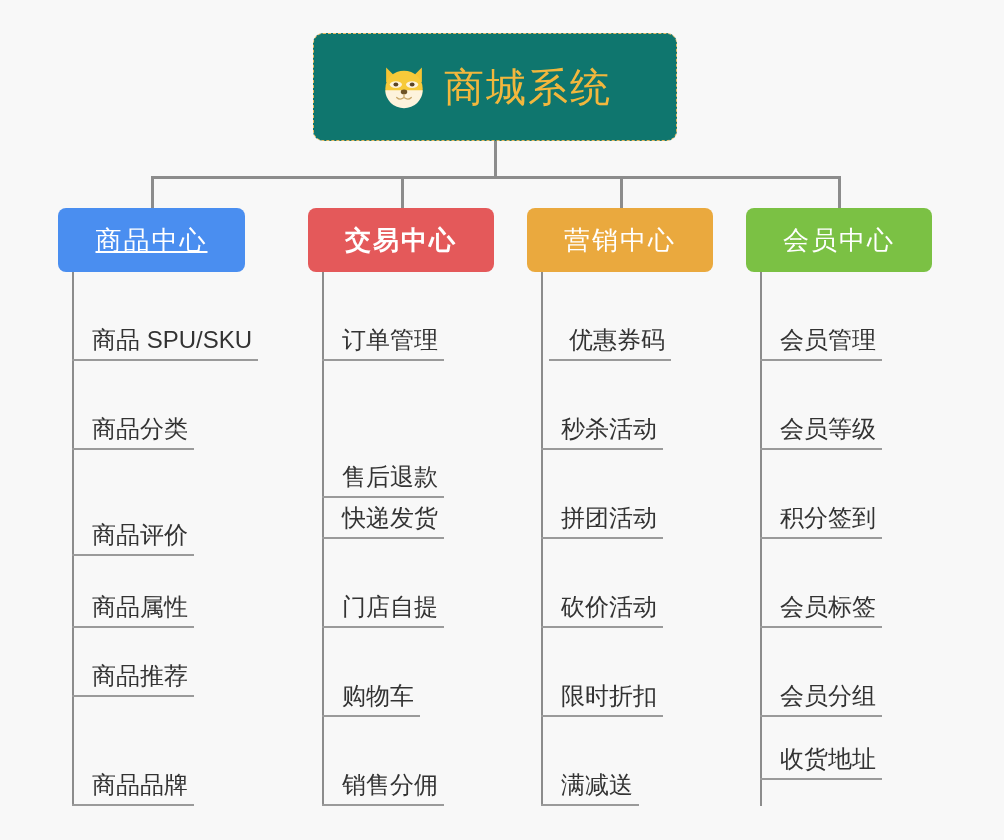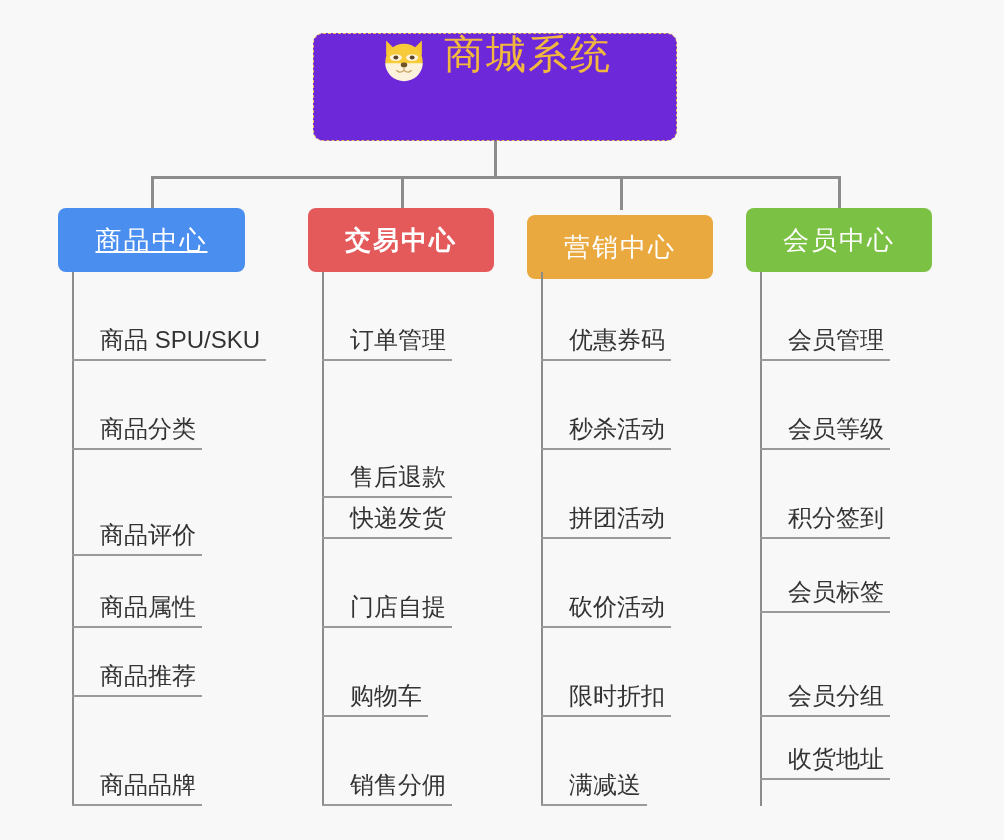--- a/index.html
+++ b/index.html
@@ -21,24 +21,25 @@
   }
 
   
   .root-node {
     position: absolute;
     left: 313px;
     top: 33px;
     width: 364px;
     height: 108px;
     box-sizing: border-box;
-    background: #6d28d9;
+    background: #0f766e;
     border: 1px dashed #e8b960;
     border-radius: 10px;
     display: flex;
+    align-items: center;
     justify-content: center;
     gap: 14px;
   }
   .root-emoji {
     width: 52px;
     height: 52px;
     flex: 0 0 auto;
     display: block;
   }
   .root-title {
@@ -87,21 +88,21 @@
   .leaf {
     position: absolute;
     left: 14px;
     box-sizing: border-box;
     height: 89px;
     display: flex;
     align-items: flex-end;
   }
   .leaf-label {
     display: inline-block;
-    padding: 0 6px 6px 28px;
+    padding: 0 6px 6px 20px;
     font-size: 24px;
     color: #333333;
     line-height: 1.1;
     border-bottom: 2px solid #9a9a9a;
     white-space: nowrap;
   }
 </style>
 </head>
 <body style="background: rgb(248, 248, 248);">
 
@@ -174,24 +175,24 @@
         <div class="leaf" style="top: 420px;">
           <span class="leaf-label">购物车</span>
         </div>
         <div class="leaf" style="top: 509px; text-align: center;">
           <span class="leaf-label">销售分佣</span>
         </div>
       </div>
   </div>
 
   <div class="branch" style="left:527px;">
-    <div class="branch-header" style="width: 186px; background: rgb(234, 169, 62); margin-top: 7px;">营销中心</div>
-    <div class="branch-spine" style="height: 534px;"></div>
-    <div class="leaf-list">
-        <div class="leaf" style="top: 64px;">
+    <div class="branch-header" style="width: 186px; background: rgb(234, 169, 62);">营销中心</div>
+    <div class="branch-spine" style="height: 534px;"></div>
+    <div class="leaf-list">
+        <div class="leaf" style="top: 64px; margin-left: 8px;">
           <span class="leaf-label">优惠券码</span>
         </div>
         <div class="leaf" style="top: 153px;">
           <span class="leaf-label">秒杀活动</span>
         </div>
         <div class="leaf" style="top: 242px;">
           <span class="leaf-label">拼团活动</span>
         </div>
         <div class="leaf" style="top: 331px;">
           <span class="leaf-label">砍价活动</span>
@@ -211,21 +212,21 @@
     <div class="leaf-list">
         <div class="leaf" style="top: 64px;">
           <span class="leaf-label">会员管理</span>
         </div>
         <div class="leaf" style="top: 153px;">
           <span class="leaf-label">会员等级</span>
         </div>
         <div class="leaf" style="top: 242px;">
           <span class="leaf-label">积分签到</span>
         </div>
-        <div class="leaf" style="top: 316px;">
+        <div class="leaf" style="top: 331px;">
           <span class="leaf-label">会员标签</span>
         </div>
         <div class="leaf" style="top: 420px;">
           <span class="leaf-label">会员分组</span>
         </div>
         <div class="leaf" style="top: 483px;">
           <span class="leaf-label">收货地址</span>
         </div>
       </div>
   </div>

